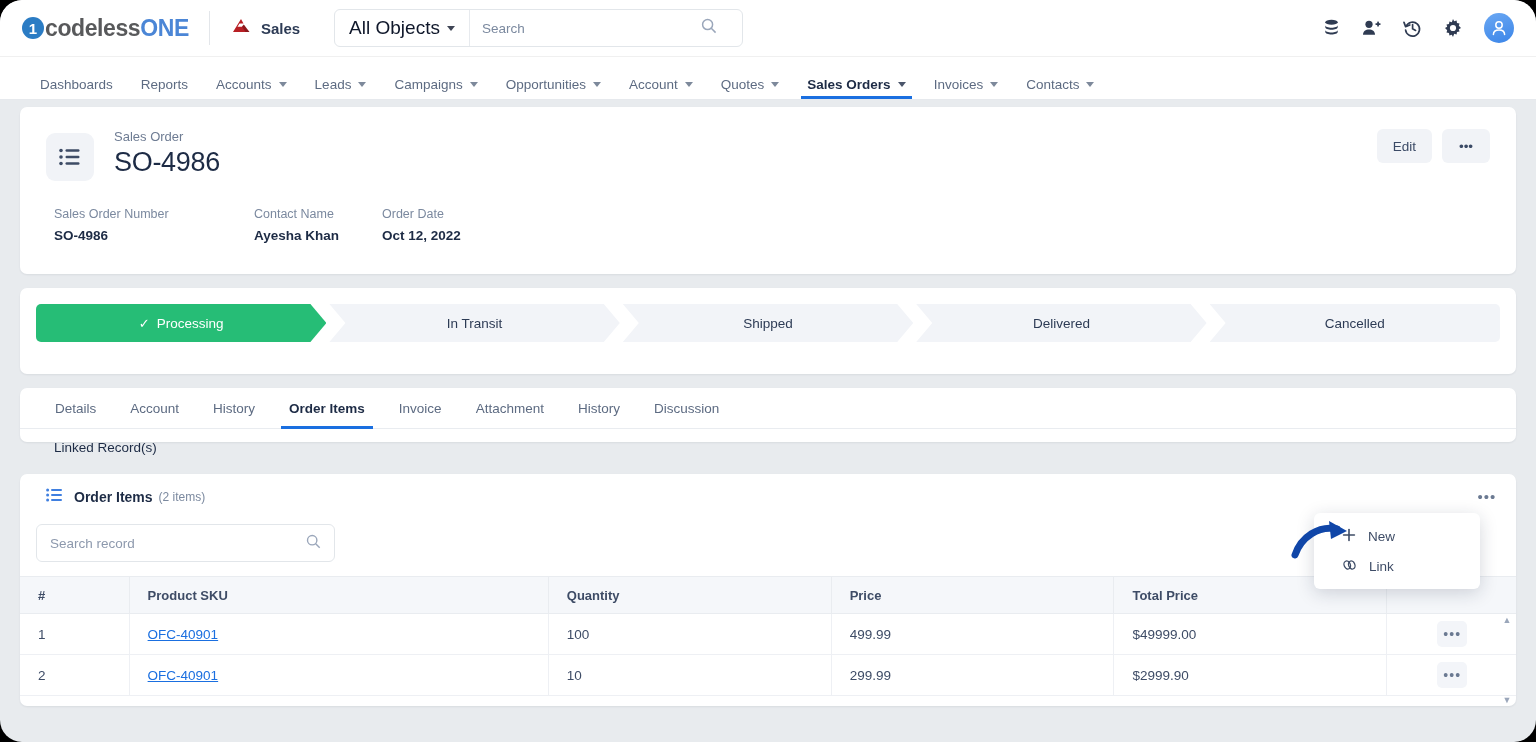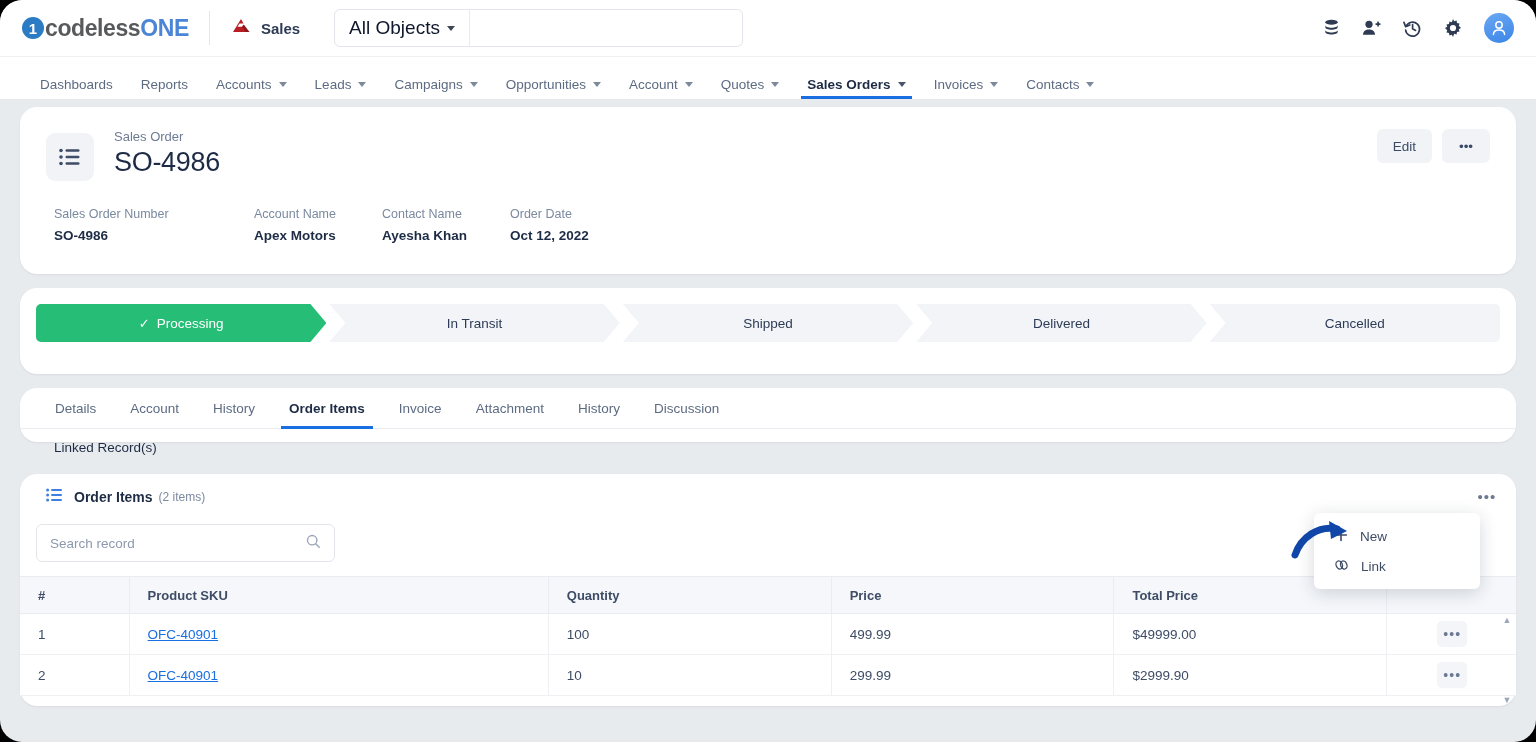--- a/index.html
+++ b/index.html
@@ -91,21 +91,21 @@
   }
   .caret {
     width: 0; height: 0;
     border-left: 4px solid transparent; border-right: 4px solid transparent;
     border-top: 5px solid currentColor; opacity: .8;
   }
 
   
   .card {
     position: absolute; left: 20px; width: 1496px;
-    background: #fff; border-radius: 17px;
+    background: #fff; border-radius: 7px;
     box-shadow: 0 1px 2px rgba(22,33,60,.08);
   }
   #record-card { top: 107px; height: 167px; }
   .rec-head { display: flex; align-items: flex-start; padding: 22px 26px 0 26px; }
   .rec-icon-box {
     width: 48px; height: 48px; border-radius: 9px; background: #f1f3f7;
     display: flex; align-items: center; justify-content: center;
     margin-right: 20px; margin-top: 4px;
   }
   .rec-sub { font-size: 13px; color: #6e7c93; margin-bottom: 3px; }
@@ -219,21 +219,21 @@
     justify-content: space-between; color: #9aa6ba; font-size: 9px;
   }
   .vscroll span { cursor: pointer; }
 
   
   .dropdown {
     position: absolute; left: 1314px; top: 513px;
     width: 166px; background: #fff;
     border-radius: 6px;
     box-shadow: 0 4px 18px rgba(22,33,60,.18);
-    padding: 8px 0; z-index: 60;
+    padding: 8px 8px; z-index: 60;
   }
   .dd-item {
     display: flex; align-items: center; gap: 12px;
     height: 30px; padding: 0 20px;
     font-size: 13.5px; color: #3e4c66; cursor: pointer;
   }
   .arrow-anno { position: absolute; left: 1291px; top: 515px; z-index: 70; pointer-events: none; }
 </style>
 </head>
 <body>
@@ -257,20 +257,29 @@
       </span>
       <span class="app-switch-label">Sales</span>
     </div>
 
     <div class="search-shell">
       <div class="obj-select">
         <span>All Objects</span>
         <span class="caret"></span>
       </div>
       <div class="search-sep"></div>
+      <div class="search-input-area">
+        <span class="search-ph">Search</span>
+        <span class="search-ico">
+          <svg width="16" height="16" viewBox="0 0 16 16">
+              <circle cx="6.6" cy="6.6" r="5" fill="none" stroke="#9aa6ba" stroke-width="1.5"></circle>
+              <line x1="10.3" y1="10.3" x2="14.6" y2="14.6" stroke="#9aa6ba" stroke-width="1.5"></line>
+            </svg>
+        </span>
+      </div>
     </div>
 
     <div class="hdr-right">
       <span class="hdr-ico">
         <svg width="17" height="18" viewBox="0 0 17 18" fill="#2f3b52">
           <ellipse cx="8.5" cy="3.3" rx="6.2" ry="2.5"></ellipse>
           <path d="M2.3 6.2c0 1.4 2.8 2.5 6.2 2.5s6.2-1.1 6.2-2.5v2.1c0 1.4-2.8 2.5-6.2 2.5S2.3 9.7 2.3 8.3z"></path>
           <path d="M2.3 10.9c0 1.4 2.8 2.5 6.2 2.5s6.2-1.1 6.2-2.5V13c0 1.4-2.8 2.5-6.2 2.5S2.3 14.4 2.3 13z"></path>
         </svg>
       </span>
@@ -367,24 +376,20 @@
       </div>
       <div class="rec-actions">
         <button class="btn-grey">Edit</button>
         <button class="btn-grey">•••</button>
       </div>
     </div>
     <div class="fields">
       <div class="field wide">
         <div class="field-label">Sales Order Number</div>
         <div class="field-value">SO-4986</div>
-      </div>
-      <div class="field">
-        <div class="field-label">Account Name</div>
-        <div class="field-value">Apex Motors</div>
       </div>
       <div class="field">
         <div class="field-label">Contact Name</div>
         <div class="field-value">Ayesha Khan</div>
       </div>
       <div class="field">
         <div class="field-label">Order Date</div>
         <div class="field-value">Oct 12, 2022</div>
       </div>
     </div>

